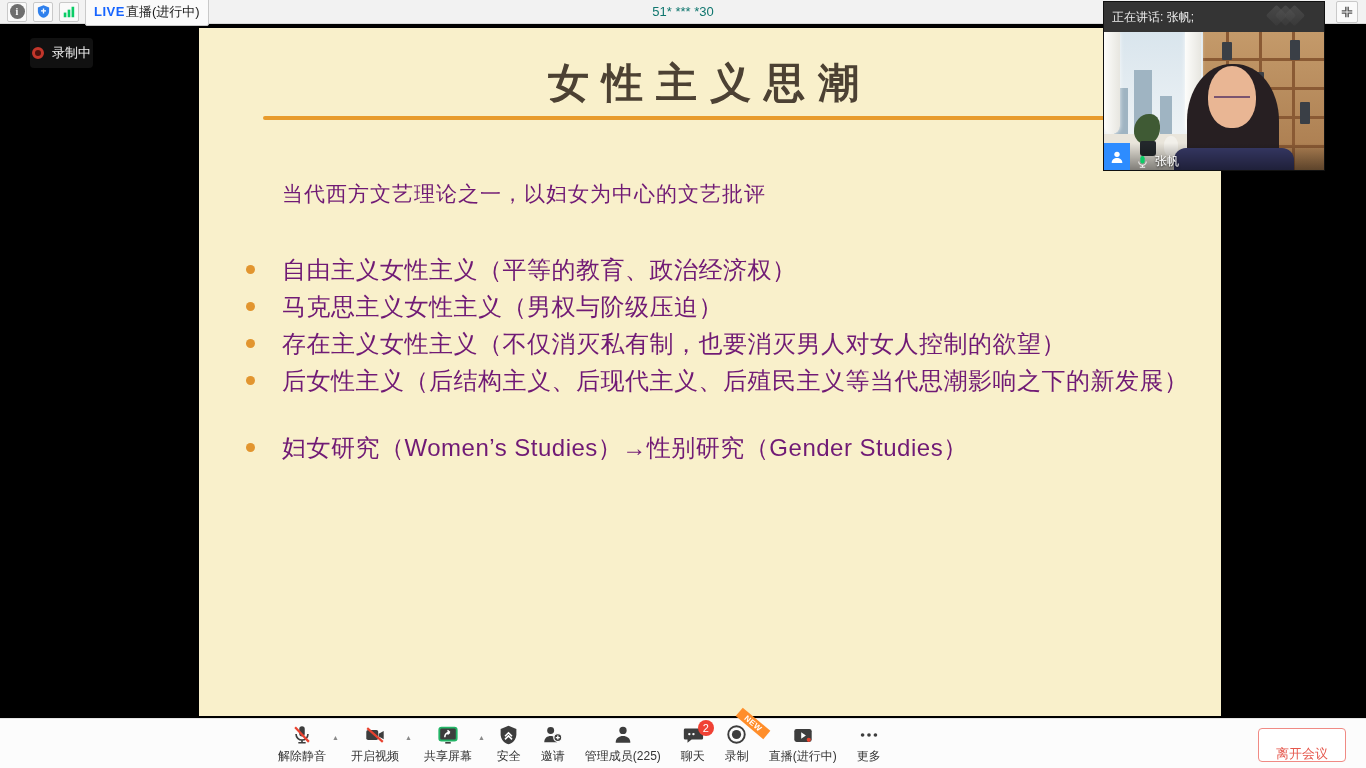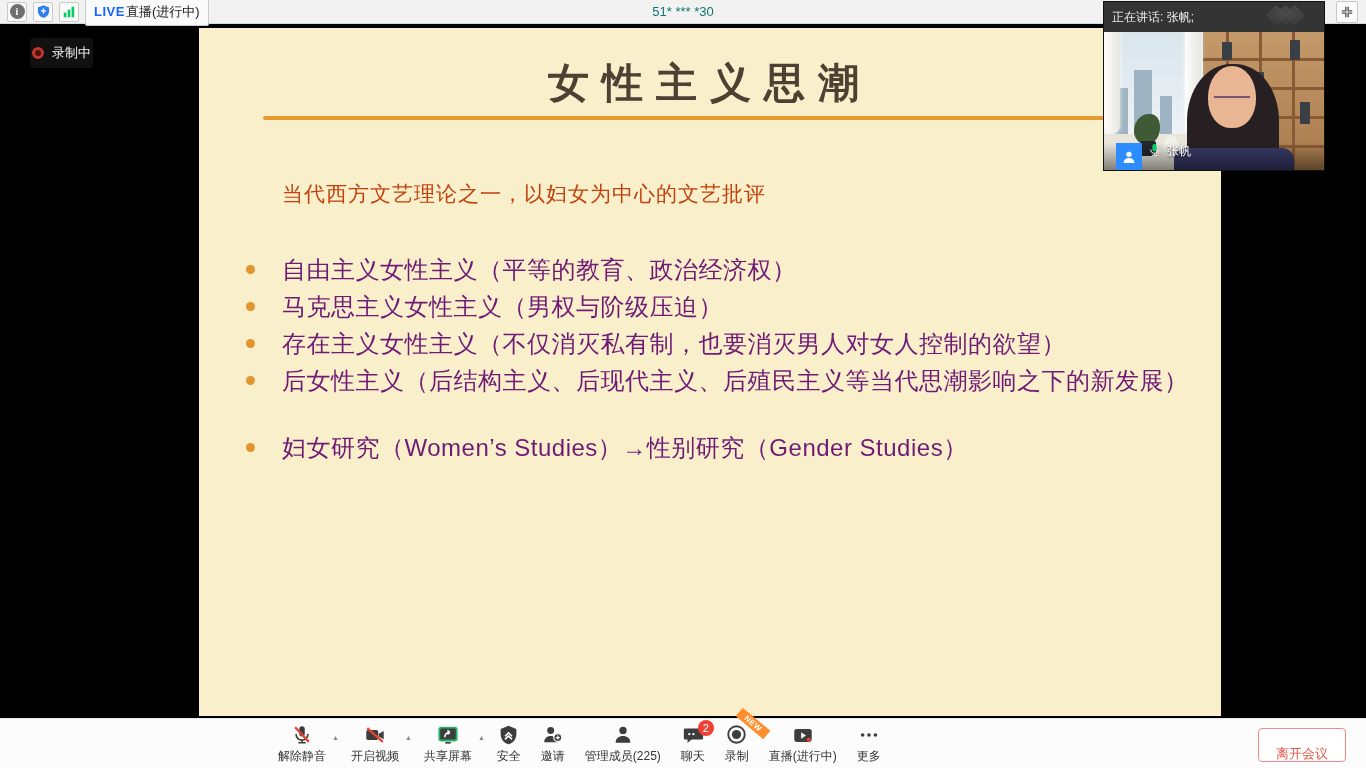--- a/index.html
+++ b/index.html
@@ -32,21 +32,21 @@
   
   .stage { position:absolute; top:24px; left:0; right:0; bottom:50px; background:#000; }
   .slide { position:absolute; left:172px; top:4px; width:1022px; height:688px;
     background:#F9F0CB;margin-left:27px; }
   .slide-title { position:absolute; top:28px; left:0; right:0; text-align:center;
     font-size:41px; font-weight:bold; color:#4C4133; letter-spacing:13px;
     font-family:"DejaVu Serif","Liberation Serif",serif; }
   .title-rule { position:absolute; top:88px; left:64px; right:0; height:4px;
     background:#E89B2D; border-radius:2px; }
   .slide-intro { position:absolute; left:83px; top:152px; font-size:21px;
-    color:#c2410c; letter-spacing:1px; }
+    color:#701a75; letter-spacing:1px; }
   .bullets { position:absolute; left:46px; top:223px; width:960px; list-style:none; }
   .bullets li { position:relative; padding-left:37px; font-size:24px;
     line-height:37px; color:#701a75; letter-spacing:.5px; }
   .bullets li::before { content:""; position:absolute; left:1px; top:14px;
     width:9px; height:9px; border-radius:50%; background:#E2952F; }
   .bullets li.spaced { margin-top:30px; }
 
   
   .rec-badge { position:absolute; left:30px; top:14px; height:30px; z-index:45;
     background:rgba(18,18,18,.94); border-radius:4px; display:flex;
@@ -88,21 +88,21 @@
     background:#F2F0EA; border-radius:45% 45% 40% 40%; }
   .person-hair { position:absolute; left:83px; bottom:-12px; width:92px; height:118px;
     background:#271F22; border-radius:48% 48% 20% 20%; }
   .person-face { position:absolute; left:104px; bottom:42px; width:48px; height:62px;
     background:#E9B染; background:#E9B694; border-radius:50% 50% 46% 46%; }
   .person-glasses { position:absolute; left:110px; bottom:72px; width:36px; height:10px;
     border-bottom:2px solid #7A5470; }
   .person-body { position:absolute; left:70px; bottom:-4px; width:120px; height:26px;
     background:#383A68; border-radius:12px 12px 0 0; }
   .name-bar { position:absolute; left:0; bottom:0; right:0; height:27px;
-    display:flex; align-items:flex-start; gap:6px; padding:0 0 0 12px;
+    display:flex; align-items:flex-end; gap:6px; padding:0 0 0 0;
     background:linear-gradient(to top, rgba(0,0,0,.45), rgba(0,0,0,0)); }
   .role-chip { width:26px; height:27px; background:#2D8CFF; display:flex;
     align-items:center; justify-content:center; }
   .name-text { color:#FFF; font-size:12px; text-shadow:0 1px 2px rgba(0,0,0,.8); }
 
   
   .toolbar { position:absolute; left:0; right:0; bottom:0; height:50px;
     background:#FCFCFC; border-top:1px solid #E6E6E6; z-index:60; }
   .tool-items { position:absolute; left:268px; top:0; height:50px;
     display:flex; align-items:center; }

